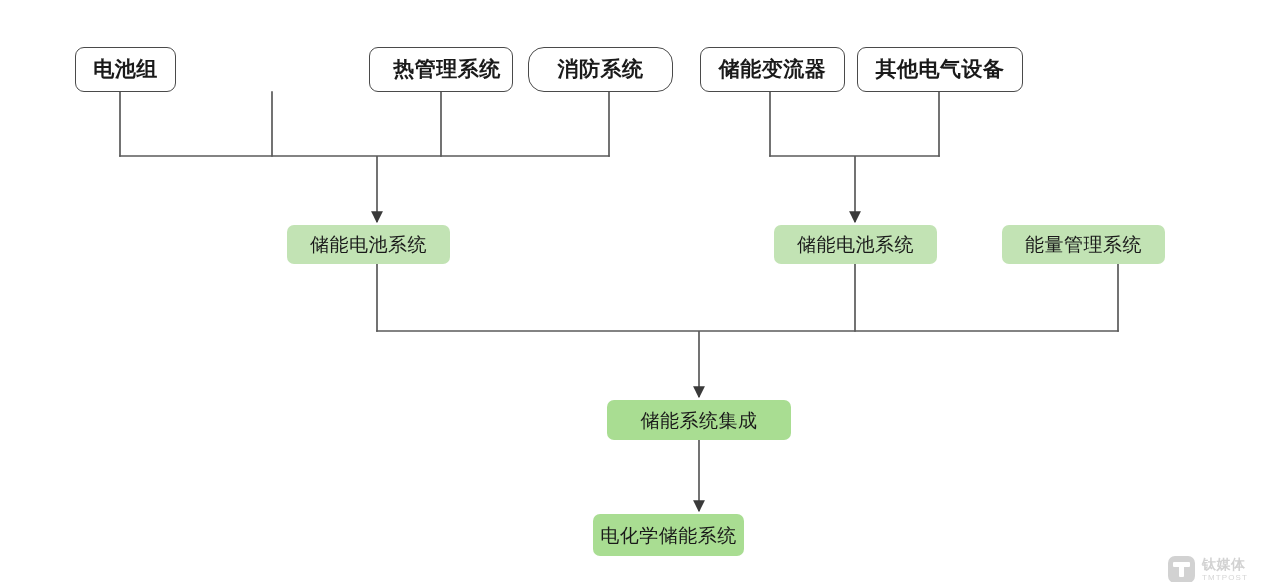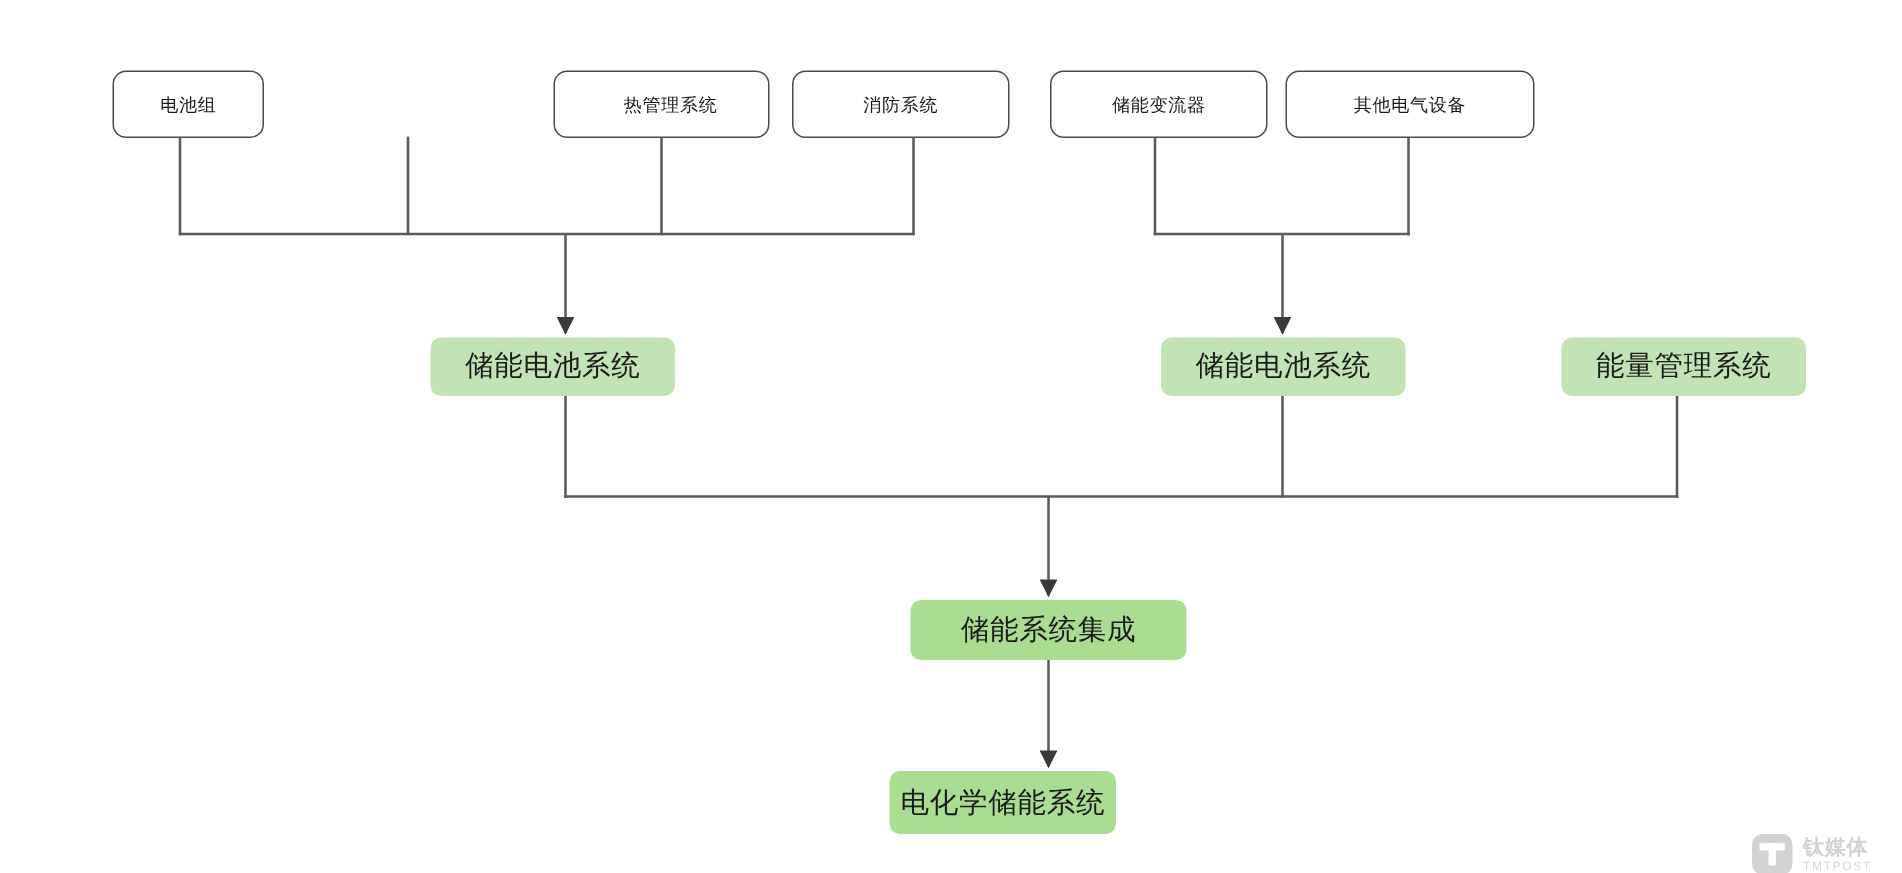--- a/index.html
+++ b/index.html
@@ -34,22 +34,23 @@
     justify-content: center;
     text-align: center;
     white-space: nowrap;
     line-height: 1;
     color: #1a1a1a;
   }
   .node.leaf {
     background: #ffffff;
     border: 1.6px solid #4a4a4a;
     border-radius: 9px;
-    font-size: 12px;
+    font-size: 21px;
     letter-spacing: 0.5px;
+    font-weight: bold;
   }
   .node.green {
     background: #c2e3b4;
     border: none;
     border-radius: 7px;
     font-size: 19px;
     letter-spacing: 0.5px;
   }
   .node.green.strong {
     background: #a9dd92;
@@ -150,41 +151,41 @@
 
   <div class="node leaf" style="left:75px; top:47px; width:101px; height:45px;">
     <span>电池组</span>
   </div>
 
 
   <div class="node leaf" style="left:369px; top:47px; width:144px; height:45px;padding-left:12px;">
     <span>热管理系统</span>
   </div>
 
-  <div class="node leaf" style="left:528px; top:47px; width:145px; height:45px;">
+  <div class="node leaf" style="left:528px; top:47px; width:145px; height:45px;border-radius:16px;">
     <span>消防系统</span>
   </div>
 
   <div class="node leaf" style="left:700px; top:47px; width:145px; height:45px;">
     <span>储能变流器</span>
   </div>
 
   <div class="node leaf" style="left:857px; top:47px; width:166px; height:45px;">
     <span>其他电气设备</span>
   </div>
 
   <div class="node green" style="left:287px; top:225px; width:163px; height:39px;">
     <span>储能电池系统</span>
   </div>
 
   <div class="node green" style="left:774px; top:225px; width:163px; height:39px;">
     <span>储能电池系统</span>
   </div>
 
-  <div class="node green" style="left:1041px; top:225px; width:163px; height:39px;">
+  <div class="node green" style="left:1002px; top:225px; width:163px; height:39px;">
     <span>能量管理系统</span>
   </div>
 
   <div class="node green strong" style="left:607px; top:400px; width:184px; height:40px;">
     <span>储能系统集成</span>
   </div>
 
   <div class="node green strong" style="left:593px; top:514px; width:151px; height:42px;">
     <span>电化学储能系统</span>
   </div>

